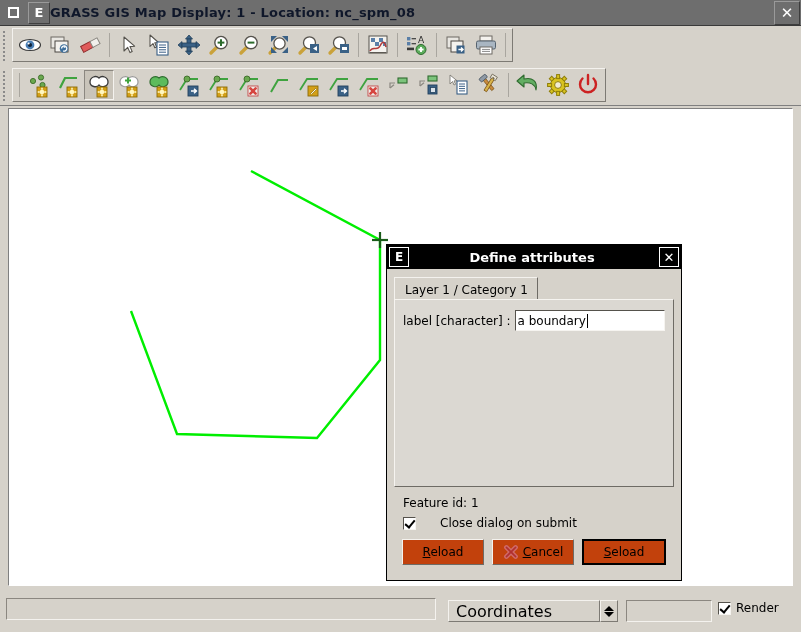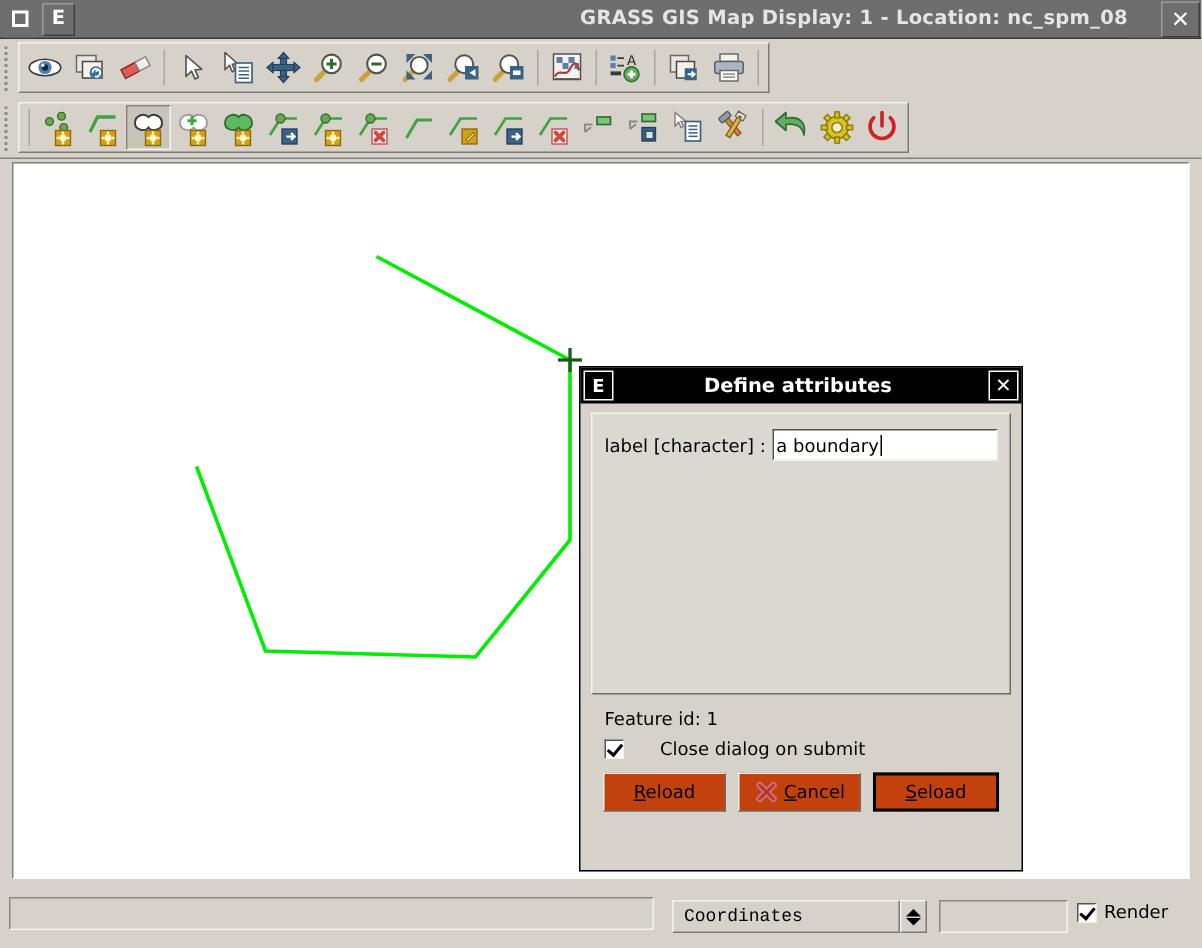--- a/index.html
+++ b/index.html
@@ -35,21 +35,21 @@
   .tb-elogo {
     width: 22px; height: 22px; margin-left: 3px;
     background: #6e6e6e;
     border-left: 1px solid #9a9a9a; border-top: 1px solid #9a9a9a;
     border-right: 1px solid #404040; border-bottom: 1px solid #404040;
     color: #ffffff; font-weight: bold; font-size: 13px;
     display: flex; align-items: center; justify-content: center;
     font-family: "DejaVu Sans", sans-serif;
   }
   .tb-title {
-    flex: 1; text-align: right; color: #e5e5e5;
+    flex: 1; text-align: left; color: #0f172a;
     font-weight: bold; font-size: 13px; letter-spacing: 0.2px;
   }
   .tb-close {
     width: 26px; height: 24px; margin-right: 1px;
     background: #6e6e6e; color: #ffffff;
     font-weight: bold; font-size: 15px;
     display: flex; align-items: center; justify-content: center;
     border-left: 1px solid #9a9a9a; border-top: 1px solid #9a9a9a;
     border-right: 1px solid #3d3d3d; border-bottom: 1px solid #3d3d3d;
   }
@@ -150,23 +150,23 @@
     border-top: 1px solid #8b8780; border-left: 1px solid #8b8780;
     border-bottom: 1px solid #f4f2ee; border-right: 1px solid #f4f2ee;
   }
   .sb-combo {
     position: absolute; top: 600px; display: flex; align-items: stretch;
     height: 22px;
   }
   #sb-coord { left: 448px; }
   #sb-coord .sbc-field {
     width: 152px; background: #d6d2ca; color: #000;
-    display: flex; align-items: center; padding-left: 7px; font-size: 12px;
+    display: flex; align-items: center; padding-left: 7px; font-size: 16px;
     border-top: 1px solid #f4f2ee; border-left: 1px solid #f4f2ee;
-    border-bottom: 1px solid #7d7a74; border-right: 1px solid #7d7a74; font-family: Liberation Mono, monospace;
+    border-bottom: 1px solid #7d7a74; border-right: 1px solid #7d7a74;
   }
   #sb-coord .sbc-spin {
     width: 18px; background: #d6d2ca;
     border-top: 1px solid #f4f2ee; border-left: 1px solid #f4f2ee;
     border-bottom: 1px solid #7d7a74; border-right: 1px solid #7d7a74;
     display: flex; flex-direction: column; align-items: center; justify-content: center;
   }
   .spin-up { width: 0; height: 0; border-left: 5px solid transparent; border-right: 5px solid transparent; border-bottom: 5px solid #000; margin-bottom: 1px; }
   .spin-dn { width: 0; height: 0; border-left: 5px solid transparent; border-right: 5px solid transparent; border-top: 5px solid #000; }
   #sb-value {
@@ -792,20 +792,23 @@
 
   <div id="dialog">
     <div id="dlg-title">
       <div id="dlg-e">E</div>
       <div id="dlg-title-text">Define attributes</div>
       <div id="dlg-close">✕</div>
     </div>
 
     <div id="dlg-body">
 
+      <div id="nb-tabstrip">
+        <div id="nb-tab">Layer 1 / Category 1</div>
+      </div>
 
       <div id="nb-page">
         <div class="field-row">
           <span class="field-label">label [character] :</span>
           <span class="field-input">
             <span>a boundary</span>
             <span class="caret-bar"></span>
           </span>
         </div>
       </div>

